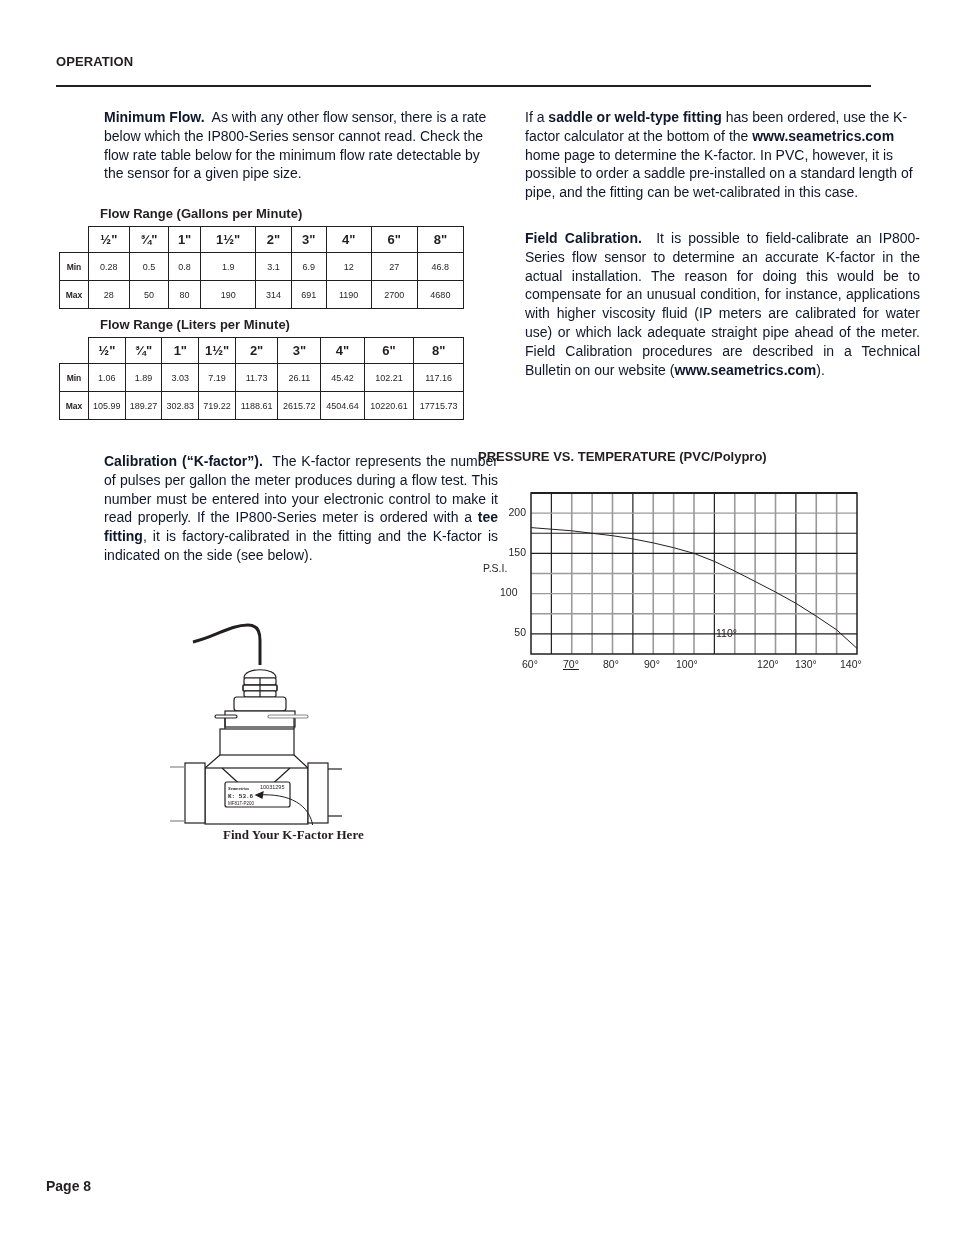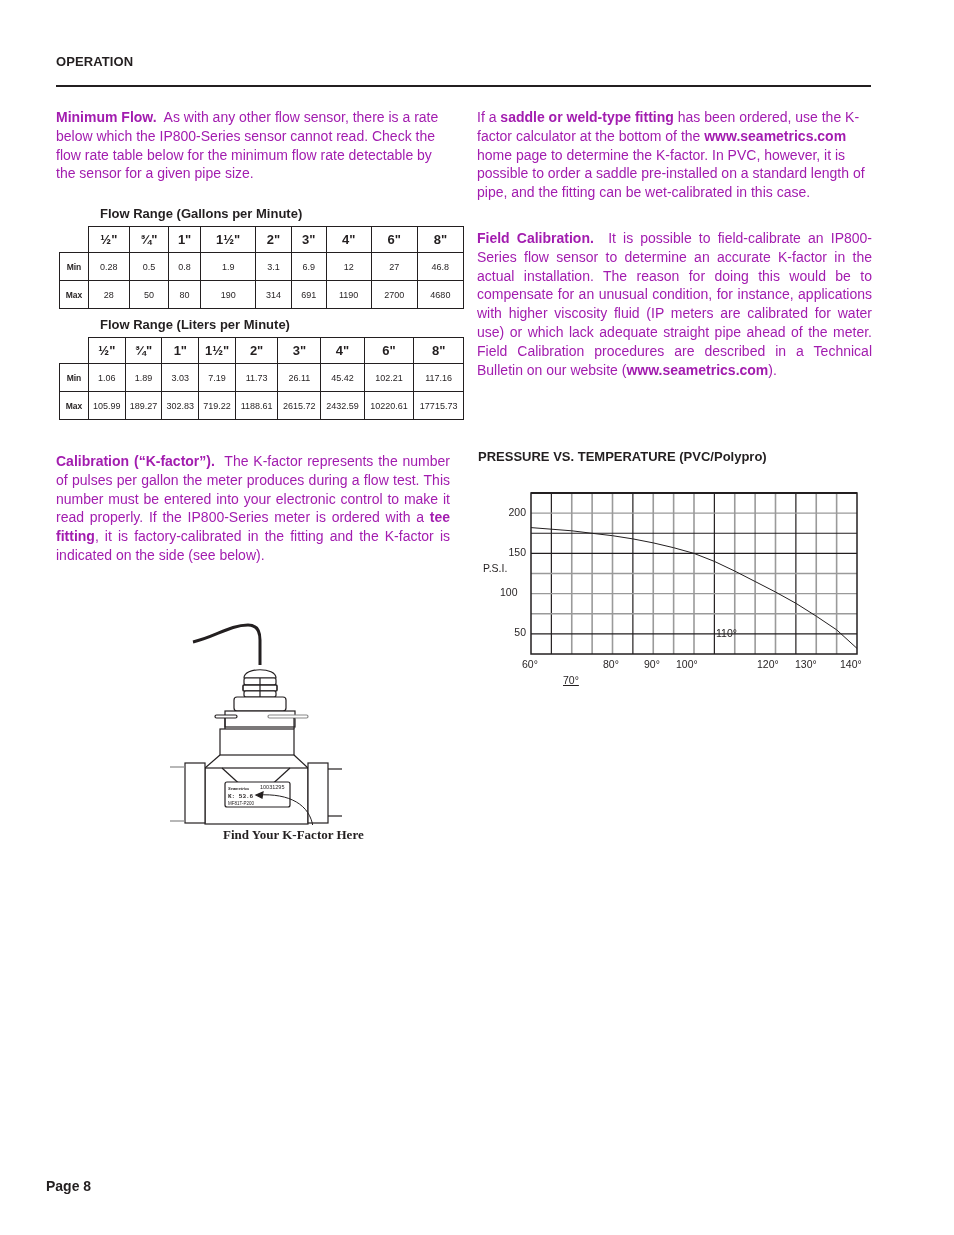--- a/index.html
+++ b/index.html
@@ -1,21 +1,21 @@
 <!DOCTYPE html>
 <html><head>
 <meta charset="utf-8">
 <style>
   * { box-sizing: border-box; margin: 0; padding: 0; }
   html, body { width: 954px; height: 1235px; background: #ffffff; }
   body { position: relative; font-family: "Liberation Sans", sans-serif; color: #231f20; overflow: hidden; }
   .abs { position: absolute; }
   .section-title { left: 56px; top: 54px; font-size: 13px; font-weight: bold; letter-spacing: 0.1px; }
   .rule { left: 56px; top: 85px; width: 815px; height: 2px; background: #231f20; }
-  .para { font-size: 14px; line-height: 18.8px; color: #a21caf; }
+  .para { font-size: 14px; line-height: 18.8px; color: #0f172a; margin-left: 48px; }
   .para b { font-weight: bold; }
   .justify { text-align: justify; }
   .tbl-title { font-size: 13px; font-weight: bold; }
   table.flow { position: absolute; border-collapse: collapse; font-size: 9px; }
   table.flow td, table.flow th { border: 1.3px solid #231f20; text-align: center; color: #231f20; padding: 0; }
   table.flow th { font-size: 13px; font-weight: bold; height: 26px; }
   table.flow td { height: 28px; font-size: 9px; }
   table.flow td.rowhead { font-weight: bold; font-size: 8.5px; }
   table.flow tr:first-child th:first-child { border-top: none; border-left: none; }
   .chart-title { left: 478px; top: 449px; font-size: 13px; font-weight: bold; }
@@ -112,21 +112,21 @@
     <td>117.16</td>
   </tr>
   <tr>
     <td class="rowhead">Max</td>
     <td>105.99</td>
     <td>189.27</td>
     <td>302.83</td>
     <td>719.22</td>
     <td>1188.61</td>
     <td>2615.72</td>
-    <td>2432.59</td>
+    <td>4504.64</td>
     <td>10220.61</td>
     <td>17715.73</td>
   </tr>
 </tbody>
   </table>
 
 <div class="abs para" style="left:477px; top:108px; width:395px;">
   <span>If a</span>
   <b>saddle or weld-type fitting</b>
   <span>has been ordered, use the K-factor calculator at the bottom of the</span>
@@ -224,21 +224,21 @@
   <rect x="61" y="12" width="326" height="2" fill="#231f20"></rect>
 </svg>
 
 <div class="abs tick" style="left:500px; top:506px; width:26px; text-align:right;">200</div>
 <div class="abs tick" style="left:500px; top:546px; width:26px; text-align:right;">150</div>
 <div class="abs tick" style="left:500px; top:586px; width:26px; text-align:left;">100</div>
 <div class="abs tick" style="left:500px; top:626px; width:26px; text-align:right;">50</div>
 <div class="abs tick" style="left:483px; top:562px;">P.S.I.</div>
 
 <div class="abs tick" style="left:522px; top:658px;">60°</div>
-<div class="abs tick" style="left:563px; top:674px;text-decoration:underline;">70°</div>
+<div class="abs tick" style="left:563px; top:658px;text-decoration:underline;">70°</div>
 <div class="abs tick" style="left:603px; top:658px;">80°</div>
 <div class="abs tick" style="left:644px; top:658px;">90°</div>
 <div class="abs tick" style="left:676px; top:658px;">100°</div>
 <div class="abs tick" style="left:716px; top:627px;">110°</div>
 <div class="abs tick" style="left:757px; top:658px;">120°</div>
 <div class="abs tick" style="left:795px; top:658px;">130°</div>
 <div class="abs tick" style="left:840px; top:658px;">140°</div>
 
 <div class="abs page-num">Page 8</div>
 

